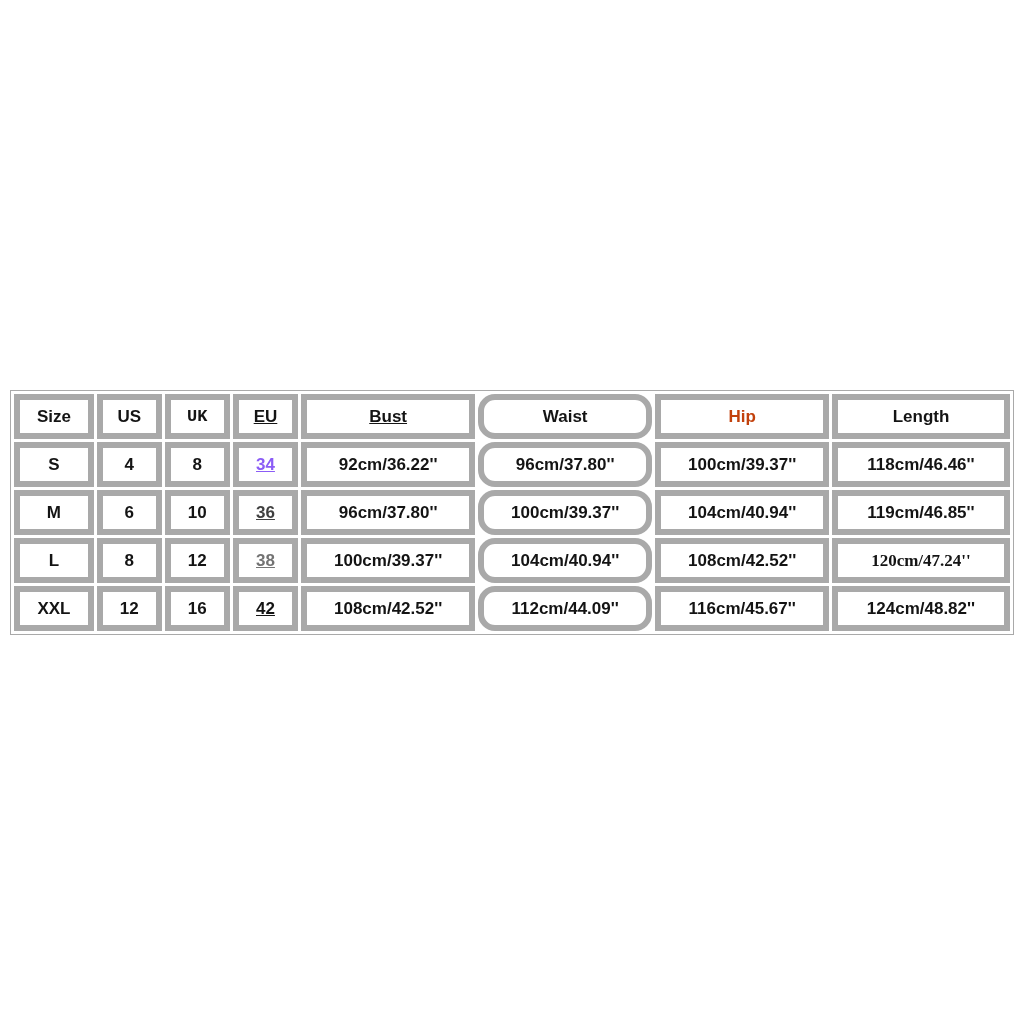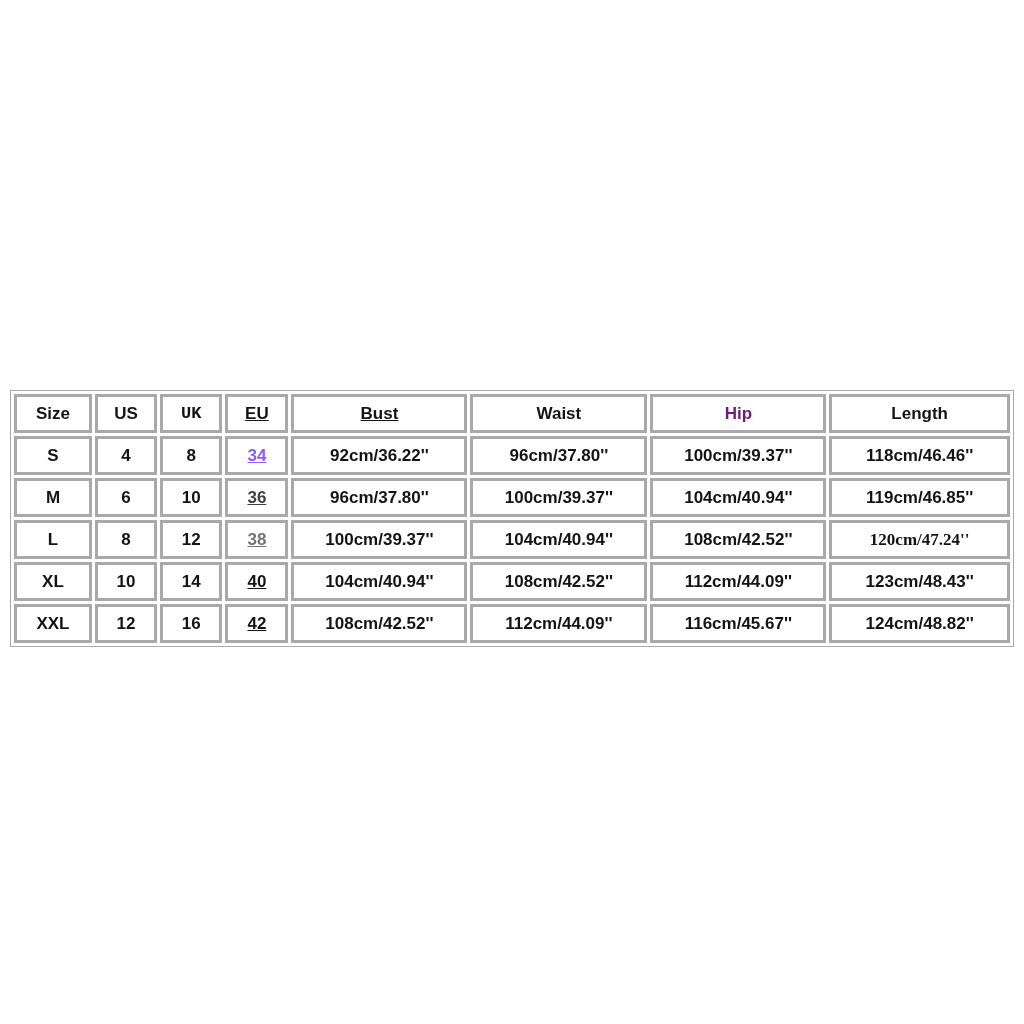--- a/index.html
+++ b/index.html
@@ -21,56 +21,56 @@
   }
   table.size-chart {
     width: 100%;
     border-collapse: separate;
     border-spacing: 3px;
     border: 1px solid #a9a9a9;
     table-layout: fixed;
   }
   table.size-chart th,
   table.size-chart td {
-    border: 3px solid #0f172a;
+    border: 6px solid #0f172a;
     height: 33px;
     text-align: center;
     vertical-align: middle;
     font-weight: bold;
     font-size: 17px;
     color: #141414;
     padding: 0 2px;
     white-space: nowrap;
     overflow: hidden;
     background: #ffffff;
   }
   
   .col-0 { width: 7.4%; }
   .col-1 { width: 5.7%; }
   .col-2 { width: 5.7%; }
   .col-3 { width: 5.8%; text-decoration: underline; }
   .col-4 { width: 18.0%; }
-  .col-5 { width: 18.1%; }
+  .col-5 { width: 18.1%; border-radius: 17px; }
   .col-6 { width: 18.0%; }
   .col-7 { width: 18.5%; }
 </style>
 </head>
 <body style="background: rgb(255, 255, 255);">
 
 <div class="table-wrap">
   <table class="size-chart" style="border-color: rgb(169, 169, 169);">
     <thead>
       <tr>
           <th class="col-0" style="border-color: rgb(169, 169, 169); color: rgb(20, 20, 20);">Size</th>
           <th class="col-1" style="border-color: rgb(169, 169, 169); color: rgb(20, 20, 20);">US</th>
           <th class="col-2" style="border-color: rgb(169, 169, 169); color: rgb(20, 20, 20); font-family: Liberation Mono, monospace;">UK</th>
           <th class="col-3" style="border-color: rgb(169, 169, 169); color: rgb(20, 20, 20);">EU</th>
           <th class="col-4" style="border-color: rgb(169, 169, 169); color: rgb(20, 20, 20); text-decoration: underline;">Bust</th>
           <th class="col-5" style="border-color: rgb(169, 169, 169); color: rgb(20, 20, 20);">Waist</th>
-          <th class="col-6" style="border-color: rgb(169, 169, 169); color: #701a75;">Hip</th>
+          <th class="col-6" style="border-color: rgb(169, 169, 169); color: #c2410c;">Hip</th>
           <th class="col-7" style="border-color: rgb(169, 169, 169); color: rgb(20, 20, 20);">Length</th>
         </tr>
     </thead>
     <tbody>
         <tr>
           <td class="col-0" style="border-color: rgb(169, 169, 169); color: rgb(20, 20, 20);">S</td>
           <td class="col-1" style="border-color: rgb(169, 169, 169); color: rgb(20, 20, 20);">4</td>
           <td class="col-2" style="border-color: rgb(169, 169, 169); color: rgb(20, 20, 20);">8</td>
           <td class="col-3" style="border-color: rgb(169, 169, 169); color: #8b5cf6;">34</td>
           <td class="col-4" style="border-color: rgb(169, 169, 169); color: rgb(20, 20, 20);">92cm/36.22''</td>
@@ -92,30 +92,20 @@
           <td class="col-0" style="border-color: rgb(169, 169, 169); color: rgb(20, 20, 20);">L</td>
           <td class="col-1" style="border-color: rgb(169, 169, 169); color: rgb(20, 20, 20);">8</td>
           <td class="col-2" style="border-color: rgb(169, 169, 169); color: rgb(20, 20, 20);">12</td>
           <td class="col-3" style="border-color: rgb(169, 169, 169); color: #737373; margin-top: 16px;">38</td>
           <td class="col-4" style="border-color: rgb(169, 169, 169); color: rgb(20, 20, 20);">100cm/39.37''</td>
           <td class="col-5" style="border-color: rgb(169, 169, 169); color: rgb(20, 20, 20);">104cm/40.94''</td>
           <td class="col-6" style="border-color: rgb(169, 169, 169); color: rgb(20, 20, 20);">108cm/42.52''</td>
           <td class="col-7" style="border-color: rgb(169, 169, 169); color: rgb(20, 20, 20); font-family: Liberation Serif, serif;">120cm/47.24''</td>
         </tr>
         <tr>
-          <td class="col-0" style="border-color: rgb(169, 169, 169); color: rgb(20, 20, 20);">XL</td>
-          <td class="col-1" style="border-color: rgb(169, 169, 169); color: rgb(20, 20, 20);">10</td>
-          <td class="col-2" style="border-color: rgb(169, 169, 169); color: rgb(20, 20, 20);">14</td>
-          <td class="col-3" style="border-color: rgb(169, 169, 169); color: rgb(20, 20, 20);">40</td>
-          <td class="col-4" style="border-color: rgb(169, 169, 169); color: rgb(20, 20, 20);">104cm/40.94''</td>
-          <td class="col-5" style="border-color: rgb(169, 169, 169); color: rgb(20, 20, 20);">108cm/42.52''</td>
-          <td class="col-6" style="border-color: rgb(169, 169, 169); color: rgb(20, 20, 20);">112cm/44.09''</td>
-          <td class="col-7" style="border-color: rgb(169, 169, 169); color: rgb(20, 20, 20);">123cm/48.43''</td>
-        </tr>
-        <tr>
           <td class="col-0" style="border-color: rgb(169, 169, 169); color: rgb(20, 20, 20);">XXL</td>
           <td class="col-1" style="border-color: rgb(169, 169, 169); color: rgb(20, 20, 20);">12</td>
           <td class="col-2" style="border-color: rgb(169, 169, 169); color: rgb(20, 20, 20);">16</td>
           <td class="col-3" style="border-color: rgb(169, 169, 169); color: rgb(20, 20, 20);">42</td>
           <td class="col-4" style="border-color: rgb(169, 169, 169); color: rgb(20, 20, 20);">108cm/42.52''</td>
           <td class="col-5" style="border-color: rgb(169, 169, 169); color: rgb(20, 20, 20);">112cm/44.09''</td>
           <td class="col-6" style="border-color: rgb(169, 169, 169); color: rgb(20, 20, 20);">116cm/45.67''</td>
           <td class="col-7" style="border-color: rgb(169, 169, 169); color: rgb(20, 20, 20);">124cm/48.82''</td>
         </tr>
       </tbody>

